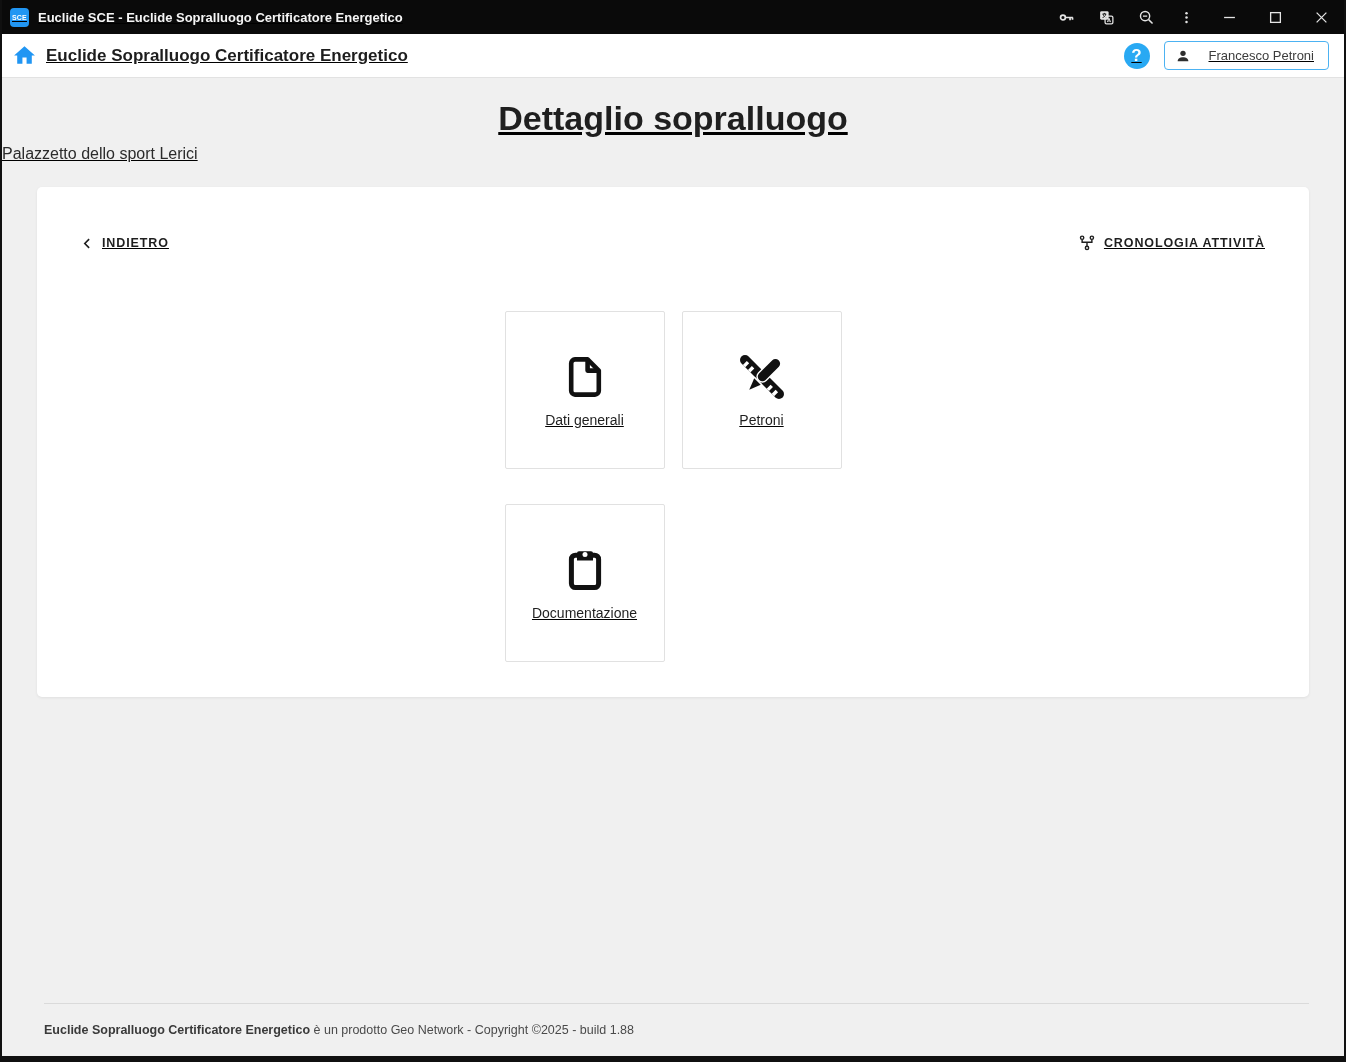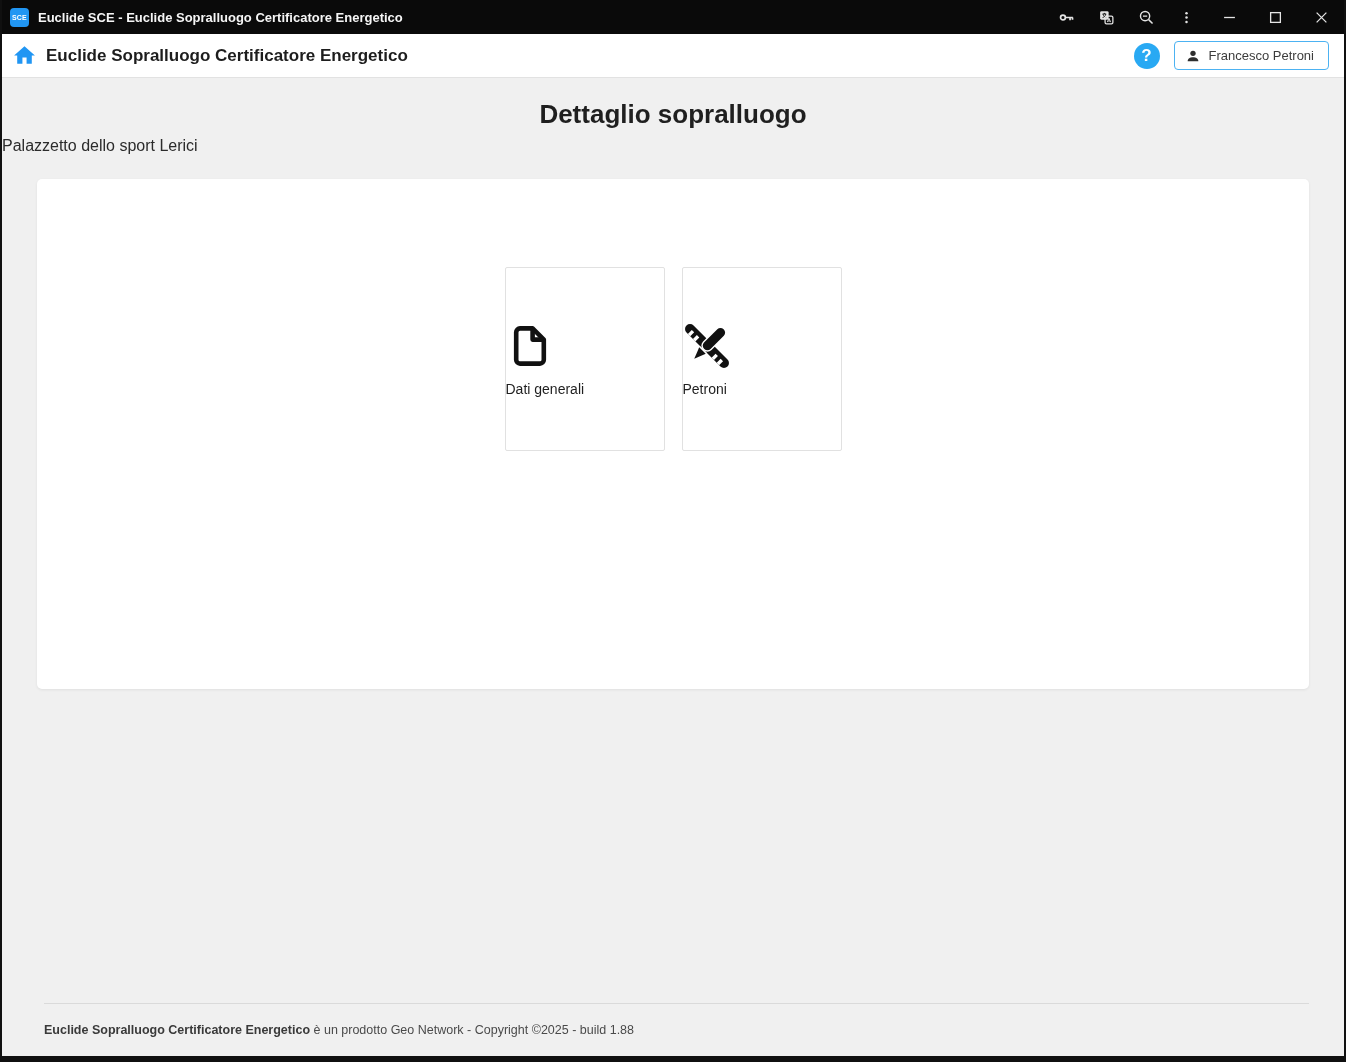--- a/index.html
+++ b/index.html
@@ -1,20 +1,21 @@
 <!DOCTYPE html>
 <html><head>
 <meta charset="utf-8">
 <style>
   * { margin:0; padding:0; box-sizing:border-box; }
   html,body { width:1346px; height:1062px; font-family:"Liberation Sans", sans-serif; }
   #window {
     width:1346px; height:1062px; position:relative; overflow:hidden;
     border-left:2px solid #101010; border-right:2px solid #101010; border-bottom:6px solid #101010;
     background:#f0f0f0;
+    text-decoration:underline;
   }
 
   
   .titlebar {
     height:34px; background:#0a0a0a; display:flex; align-items:center; color:#fff;
   }
   .tb-badge {
     width:19px; height:19px; margin-left:8px; border-radius:4px; background:#2196F3;
     display:flex; align-items:center; justify-content:center;
     font-size:7px; font-weight:bold; color:#fff; letter-spacing:.2px;
@@ -37,42 +38,42 @@
   .home-icon { width:25px; height:25px; }
   .appbar-title { margin-left:9px; font-size:17px; font-weight:bold; color:#1d1d1d; }
   .appbar-spacer { flex:1; }
   .help-btn {
     width:26px; height:26px; border-radius:50%; background:#29A9F3;
     color:#fff; display:flex; align-items:center; justify-content:center;
     font-size:17px; font-weight:bold; margin-right:14px;
   }
   .user-btn {
     height:29px; border:1px solid #4cb2f2; border-radius:4px; background:#fff;
-    display:flex; align-items:center; padding:0 14px 0 10px; gap:8px;
+    display:flex; align-items:center; padding:0 14px 0 10px; gap:18px;
   }
   .user-btn .uname { font-size:13px; color:#3c3c3c; }
 
   
-  .page-title { text-align:center; margin-top:21px; font-size:26px; font-weight:bold; color:#1f1f1f; }
+  .page-title { text-align:center; margin-top:21px; font-size:34px; font-weight:bold; color:#1f1f1f; }
   .page-subtitle { margin-top:7px; font-size:16px; color:#2b2b2b; }
 
   .card {
     margin:24px 35px 0 35px; height:510px; background:#fff; border-radius:5px;
     box-shadow:0 1px 3px rgba(0,0,0,.07); padding:47px 44px 0 44px; position:relative;
   }
   .card-toprow { display:flex; justify-content:space-between; align-items:center; }
   .linklike {
     display:flex; align-items:center; gap:8px; cursor:pointer;
     font-size:12.5px; font-weight:bold; letter-spacing:.9px; color:#1f1f1f;
   }
 
   .tiles { width:337px; margin:41px auto 0 auto; display:flex; flex-wrap:wrap; gap:17px; }
   .tile {
-    width:160px; height:184px; background:#fff; border:1px solid #e1e1e1; border-radius:2px;
-    display:flex; flex-direction:column; align-items:flex-start; justify-content:center; cursor:pointer;
+    width:160px; height:158px; background:#fff; border:1px solid #e1e1e1; border-radius:2px;
+    display:flex; flex-direction:column; align-items:center; justify-content:center; cursor:pointer;margin-top:18px;
   }
   .tile-icon { width:48px; height:48px; }
   .tile-label { margin-top:11px; font-size:14px; color:#1f1f1f; }
 
   
   .footer {
     position:absolute; left:42px; right:35px; bottom:16px;
     border-top:1px solid #dadada; padding-top:17px;
     font-size:12.5px; color:#4a4a4a; line-height:1.55;
   }
@@ -148,20 +149,37 @@
           <path d="M4 20c0-4 3.6-6 8-6s8 2 8 6z"></path>
       </svg>
       <span class="uname">Francesco Petroni</span>
     </div>
   </div>
 
   <div class="page-title">Dettaglio sopralluogo</div>
   <div class="page-subtitle">Palazzetto dello sport Lerici</div>
 
   <div class="card">
+    <div class="card-toprow">
+      <div class="linklike">
+        <svg width="13" height="13" viewBox="0 0 24 24" fill="none" stroke="#1f1f1f" stroke-width="3">
+          <path d="M15 4 L7 12 L15 20"></path>
+        </svg>
+        <span>INDIETRO</span>
+      </div>
+      <div class="linklike">
+        <svg width="18" height="18" viewBox="0 0 24 24" fill="none" stroke="#1f1f1f" stroke-width="1.9">
+          <circle cx="5.5" cy="5" r="2.2"></circle>
+          <circle cx="18.5" cy="5" r="2.2"></circle>
+          <circle cx="12" cy="18.5" r="2.2"></circle>
+          <path d="M5.5 7.2 V11 H18.5 V7.2 M12 11 V16.3"></path>
+        </svg>
+        <span>CRONOLOGIA ATTIVITÀ</span>
+      </div>
+    </div>
 
     <div class="tiles">
 
       <div class="tile">
         <svg class="tile-icon" viewBox="0 0 24 24">
           <path d="M13.3 3.2 H7 a1.9 1.9 0 0 0 -1.9 1.9 v13.8 a1.9 1.9 0 0 0 1.9 1.9 h10 a1.9 1.9 0 0 0 1.9 -1.9 V8.8 Z" fill="none" stroke="#111" stroke-width="2.3" stroke-linejoin="round"></path>
           <path d="M13.3 3.2 V8.8 H18.9" fill="none" stroke="#111" stroke-width="2.3" stroke-linejoin="round"></path>
         </svg>
         <div class="tile-label">Dati generali</div>
       </div>
@@ -173,20 +191,28 @@
             <path d="M9.5 1.8 h2.8 M9.5 5.4 h2.8 M9.5 18.6 h2.8 M9.5 22.2 h2.8" stroke="#fff" stroke-width="1.7"></path>
           </g>
           <g transform="rotate(45 12 12)" stroke="#fff" stroke-width="1.4" paint-order="stroke">
             <rect x="9.7" y="0.2" width="4.6" height="13.8" rx="2.2" fill="#111"></rect>
             <path d="M9.7 15.2 h4.6 L12 21 Z" fill="#111" stroke-linejoin="round"></path>
           </g>
         </svg>
         <div class="tile-label">Petroni</div>
       </div>
 
+      <div class="tile">
+        <svg class="tile-icon" viewBox="0 0 24 24">
+          <rect x="5.2" y="4.6" width="13.6" height="16.2" rx="2" fill="none" stroke="#111" stroke-width="2.5"></rect>
+          <path d="M9 2.6 h6 a1 1 0 0 1 1 1 V7.2 H8 V3.6 a1 1 0 0 1 1 -1 Z" fill="#111"></path>
+          <circle cx="12" cy="4.3" r="1.25" fill="#fff"></circle>
+        </svg>
+        <div class="tile-label">Documentazione</div>
+      </div>
 
     </div>
   </div>
 
   <div class="footer">
     <div><b>Euclide Sopralluogo Certificatore Energetico</b><span> è un prodotto Geo Network - Copyright ©2025 - build 1.88</span></div>
   </div>
 
 </div>
 

